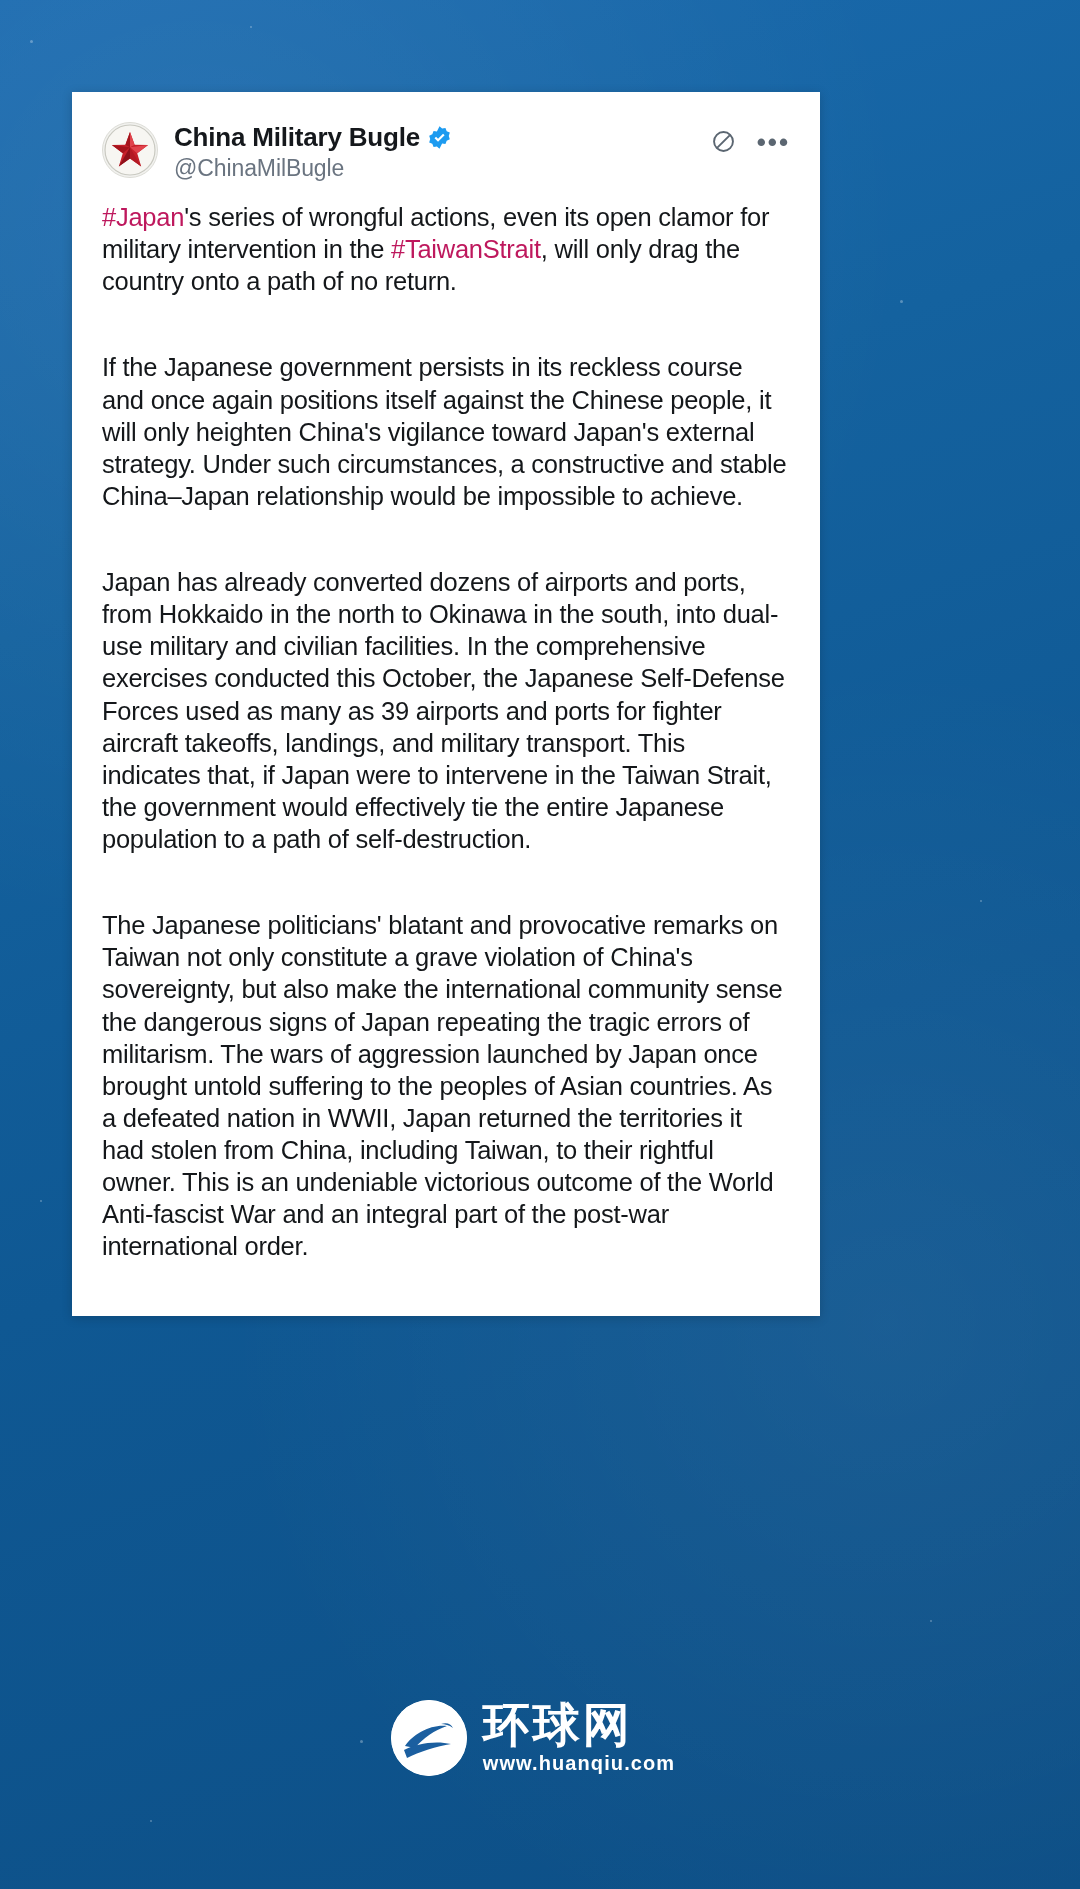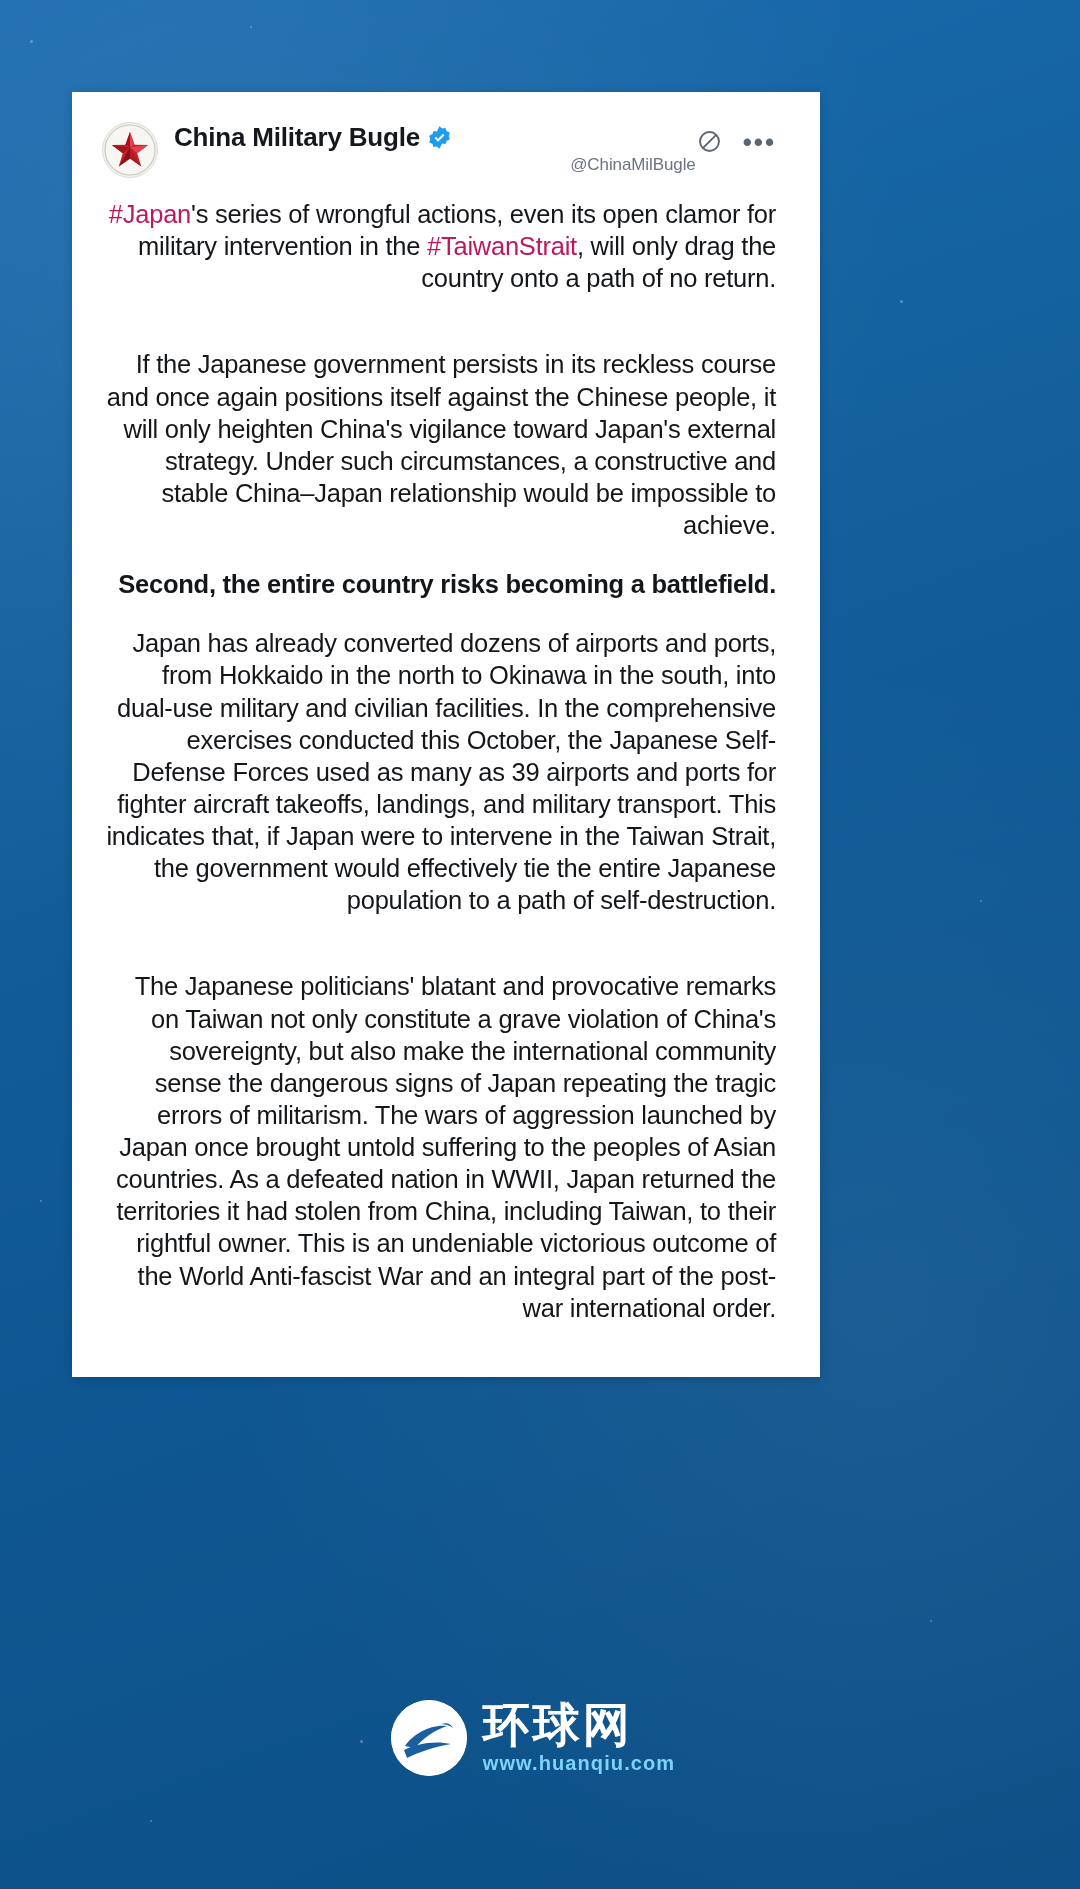--- a/index.html
+++ b/index.html
@@ -26,23 +26,22 @@
     pointer-events: none;
   }
 
   
   #tweet-card {
     position: absolute;
     left: 72px;
     top: 92px;
     width: 748px;
     background: #ffffff;
-    padding: 30px 44px 26px 30px;
+    padding: 30px 30px 26px 30px;
     box-shadow: 0 2px 10px rgba(0,0,0,0.18);
-    text-align: right;
   }
 
   
   .card-header {
     display: flex;
     align-items: flex-start;
     margin-bottom: 20px;
   }
   #avatar {
     width: 56px;
@@ -74,21 +73,21 @@
   #display-name {
     font-size: 26px;
     font-weight: bold;
     color: #15181c;
     letter-spacing: -0.2px;
     line-height: 1.1;
   }
   #verified-badge { display: block; flex: 0 0 auto; }
   #handle {
     display: block;
-    font-size: 17px;
+    font-size: 23px;
     color: #6a7480;
     margin-top: 3px;
     line-height: 1.15;
     letter-spacing: -0.1px;
   }
   .header-actions {
     display: flex;
     align-items: center;
     gap: 20px;
     flex: 0 0 auto;
@@ -140,21 +139,21 @@
     font-family: "DejaVu Sans", sans-serif;
     font-size: 47px;
     font-weight: bold;
     color: #ffffff;
     letter-spacing: 3px;
     line-height: 1.02;
   }
   #logo-url {
     font-size: 20px;
     font-weight: bold;
-    color: #7dd3fc;
+    color: #ffffff;
     letter-spacing: 1.1px;
     margin-top: 4px;
     text-align: center;
   }
 </style>
 </head>
 <body>
 
 <div class="speck" style="left:30px;top:40px;width:3px;height:3px;"></div>
 <div class="speck" style="left:250px;top:26px;width:2px;height:2px;"></div>
@@ -204,21 +203,20 @@
     </div>
 
   </div>
 
   <div id="tweet-body">
       <p class=""><span class="hashtag">#Japan</span>'s series of wrongful actions, even its open clamor for military intervention in the <span class="hashtag">#TaiwanStrait</span>, will only drag the country onto a path of no return.</p>
       <p class="spacer"></p>
       <p class="spacer"></p>
       <p class="">If the Japanese government persists in its reckless course and once again positions itself against the Chinese people, it will only heighten China's vigilance toward Japan's external strategy. Under such circumstances, a constructive and stable China–Japan relationship would be impossible to achieve.</p>
       <p class="spacer"></p>
-      <p class="bold">Second, the entire country risks becoming a battlefield.</p>
       <p class="spacer"></p>
       <p class="">Japan has already converted dozens of airports and ports, from Hokkaido in the north to Okinawa in the south, into dual-use military and civilian facilities. In the comprehensive exercises conducted this October, the Japanese Self-Defense Forces used as many as 39 airports and ports for fighter aircraft takeoffs, landings, and military transport. This indicates that, if Japan were to intervene in the Taiwan Strait, the government would effectively tie the entire Japanese population to a path of self-destruction.</p>
       <p class="spacer"></p>
       <p class="spacer"></p>
       <p class="">The Japanese politicians' blatant and provocative remarks on Taiwan not only constitute a grave violation of China's sovereignty, but also make the international community sense the dangerous signs of Japan repeating the tragic errors of militarism. The wars of aggression launched by Japan once brought untold suffering to the peoples of Asian countries. As a defeated nation in WWII, Japan returned the territories it had stolen from China, including Taiwan, to their rightful owner. This is an undeniable victorious outcome of the World Anti-fascist War and an integral part of the post-war international order.</p>
       <p class="spacer"></p>
     </div>
 
 </div>
 

